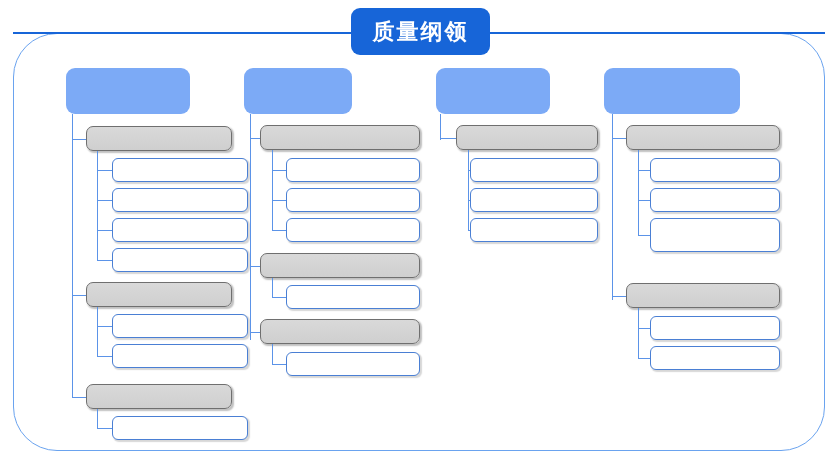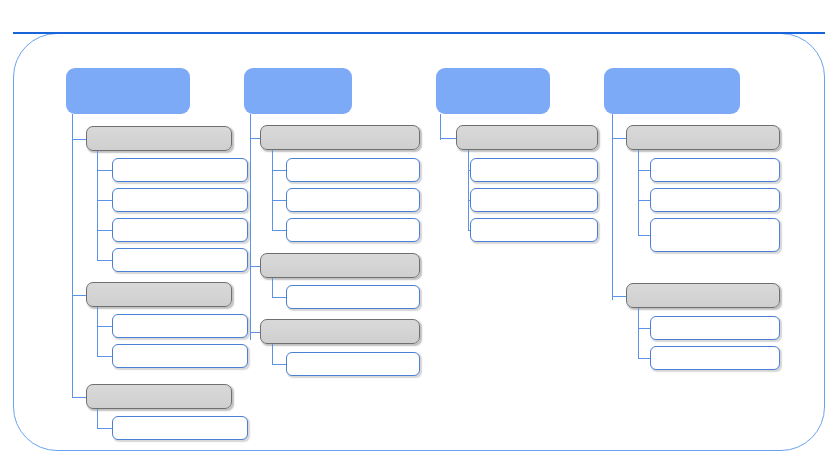--- a/index.html
+++ b/index.html
@@ -131,20 +131,21 @@
   }
 </style>
 </head>
 <body>
 
 <div id="canvas">
 
   <div class="outer-frame"></div>
   <div class="root-spine"></div>
 
+  <div class="root-title">质量纲领</div>
 
   <div id="tree-layer">
       <div class="col-head" style="left: 66px; top: 68px; width: 124px;"></div>
       <div class="vline" style="left: 72px; top: 114px; height: 284px;"></div>
       <div class="hline" style="left: 72px; top: 138.5px; width: 14px;"></div>
       <div class="group-box" style="left: 86px; top: 126px; width: 146px;"></div>
       <div class="vline" style="left: 97px; top: 151px; height: 109px;"></div>
       <div class="hline" style="left: 97px; top: 170px; width: 15px;"></div>
       <div class="leaf-box" style="left: 112px; top: 158px; width: 136px;"></div>
       <div class="hline" style="left: 97px; top: 200px; width: 15px;"></div>

